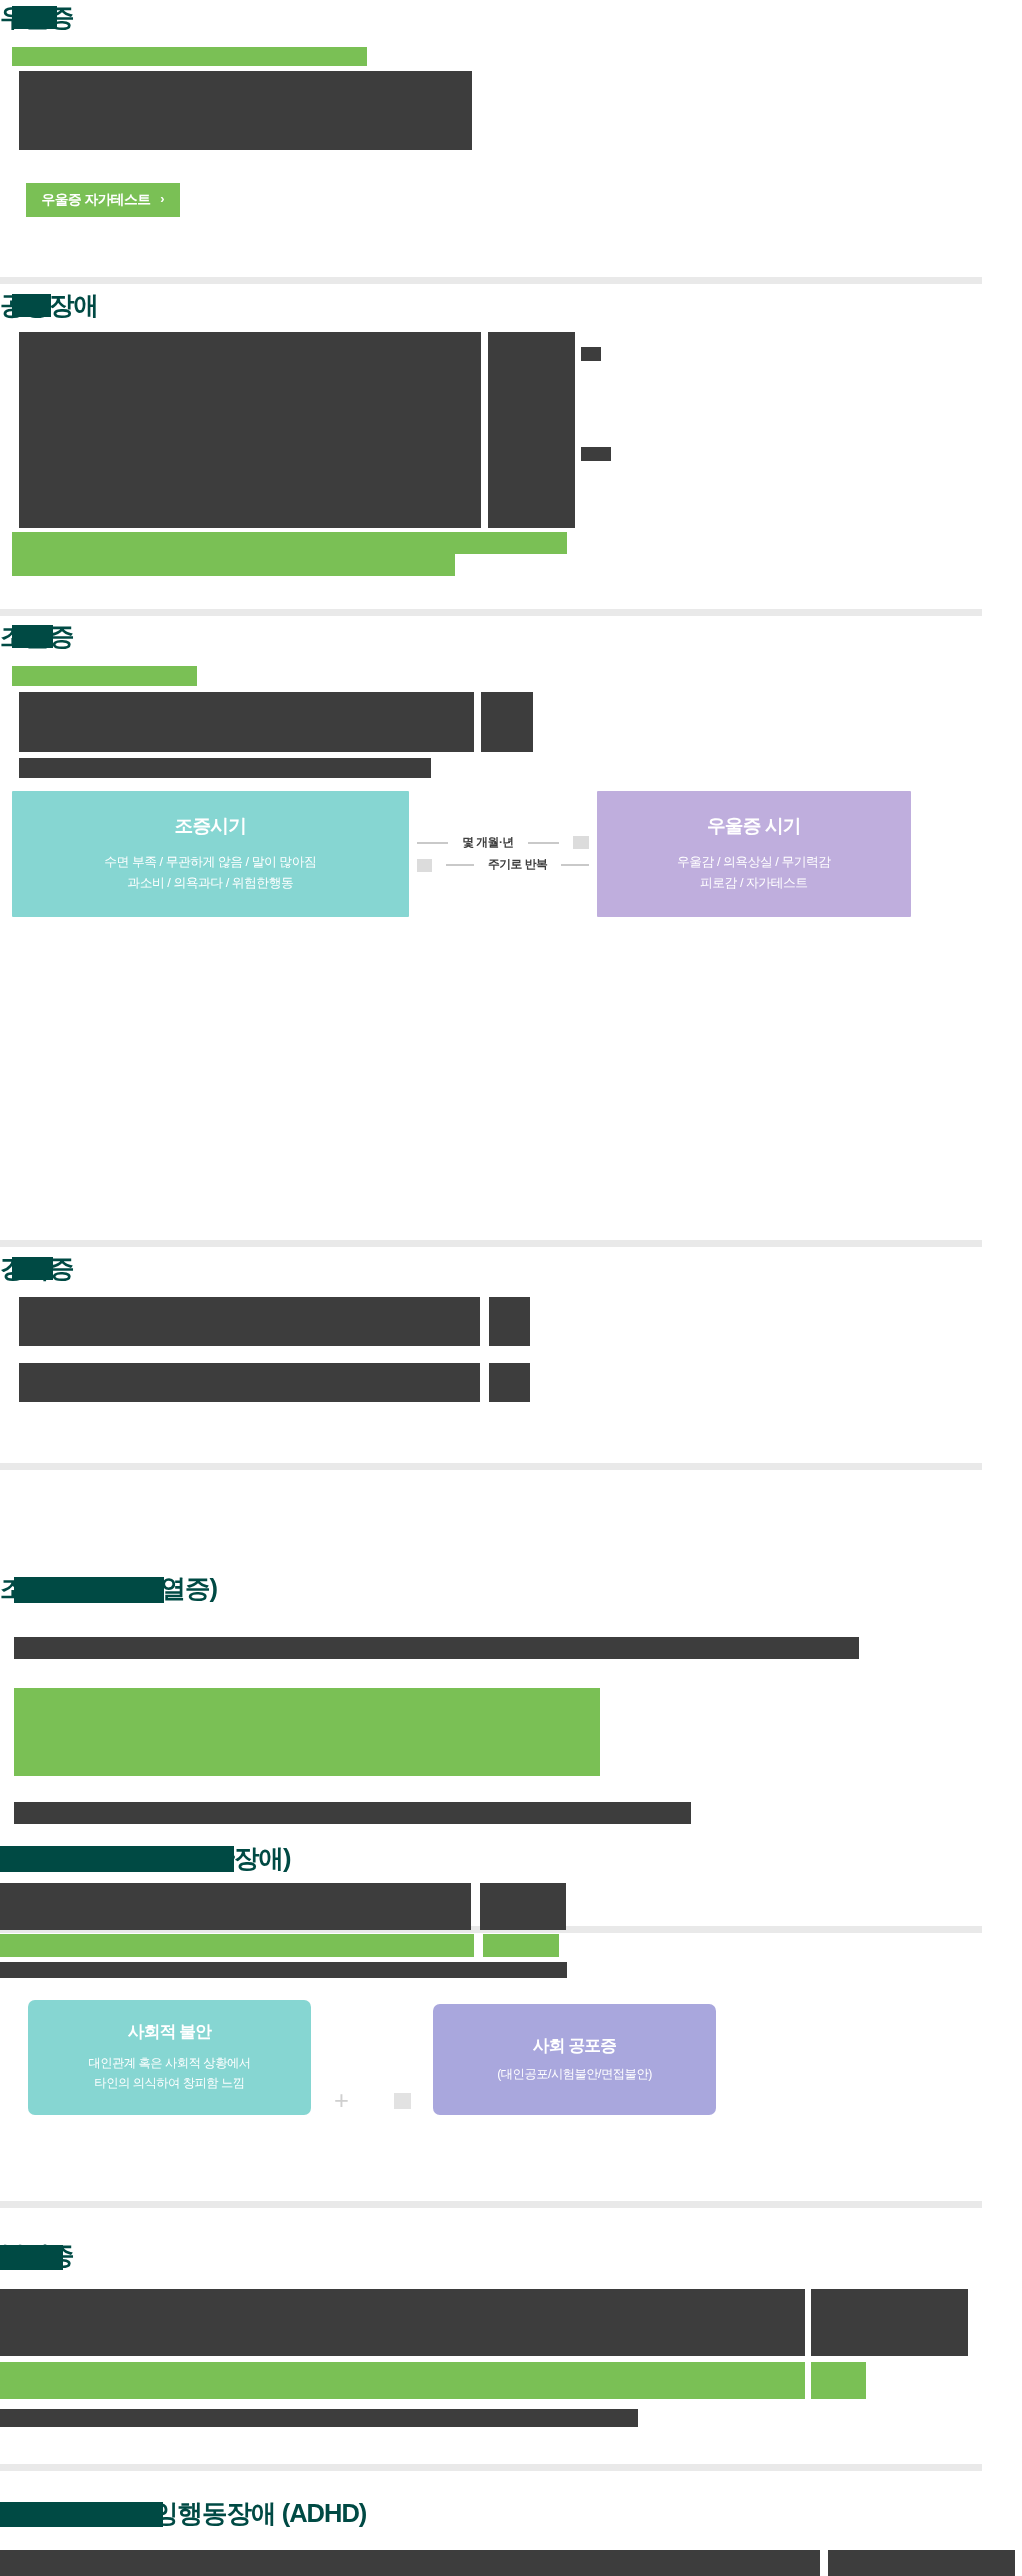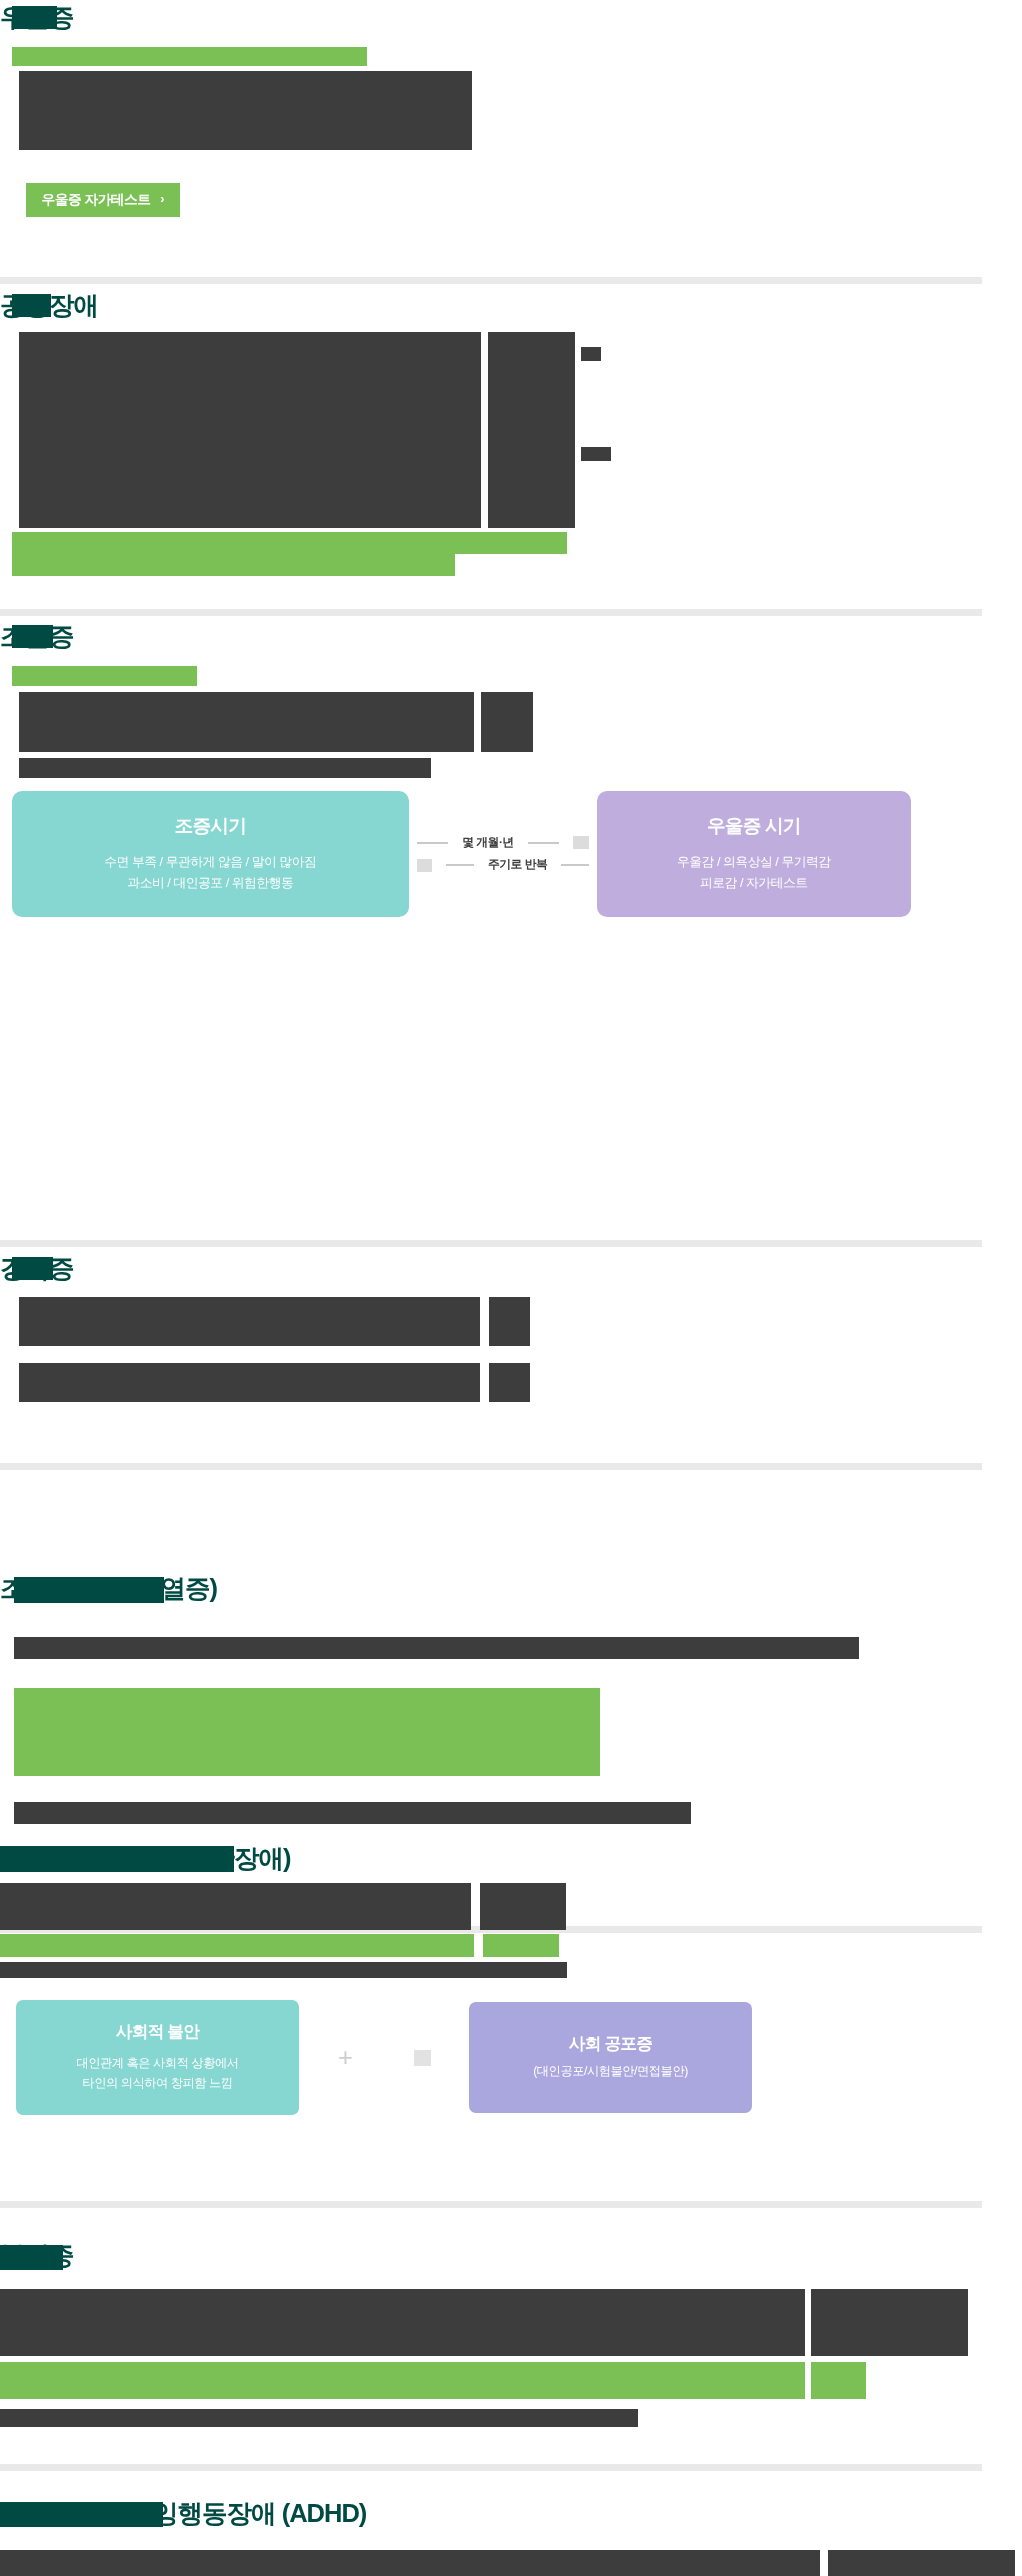--- a/index.html
+++ b/index.html
@@ -77,21 +77,21 @@
   .cta .chev { font-size: 12.8px; font-weight: bold; }
 
   
   .bipolar {
     display: flex;
     align-items: center;
     width: 982px;
     margin-left: 11.8px;
   }
   .bp-card {
-    border-radius: 10px;
+    border-radius: 1px;
     padding: 21.6px 9.8px 23.6px 9.8px;
     text-align: center;
     color: #ffffff;
   }
   .bp-card.mania { background: #86d6d2; width: 397px; }
   .bp-card.depress { background: #bfaedd; width: 314px; }
   .bp-title { font-size: 18.7px; font-weight: bold; letter-spacing: -0.8px; margin-bottom: 13.7px; }
   .bp-line { font-size: 12.8px; letter-spacing: -0.5px; line-height: 20.6px; }
 
   .bp-mid {
@@ -113,24 +113,24 @@
     letter-spacing: -0.5px;
     white-space: nowrap;
     gap: 14px;
   }
   .bp-arrow .ln { flex: 1; height: 2px; background: #c9c9c9; }
   .bp-arrow .blk { width: 15.7px; height: 12.8px; background: #dcdcdc; flex: none; }
 
   
   .socanx {
     display: flex;
-    align-items: center;
+    align-items: flex-end;
     width: 982px;
-    margin-left: 16px;
-    gap: 16px;
+    margin-left: 28px;
+    gap: 0;
   }
   .sa-card {
     border-radius: 6.9px;
     text-align: center;
     color: #ffffff;
     padding: 19.6px 7.9px 21.6px 7.9px;
     width: 283px;
   }
   .sa-card.c1 { background: #86d6d2; }
   .sa-card.c2 { background: #8cc9dc; }
@@ -199,21 +199,21 @@
 
     <span class="rd rd-dark" style="left:18.7px;top:71px;width:455px;height:60px;"></span>
     <span class="rd rd-dark" style="left:481px;top:71px;width:52px;height:60px;"></span>
     <span class="rd rd-dark" style="left:18.7px;top:137px;width:412px;height:19.6px;"></span>
 
     <div class="bipolar" style="position:absolute;left:0;top:170px;">
 
       <div class="bp-card mania">
         <div class="bp-title">조증시기</div>
         <div class="bp-line">수면 부족 / 무관하게 않음 / 말이 많아짐</div>
-        <div class="bp-line">과소비 / 대인공포 / 위험한행동</div>
+        <div class="bp-line">과소비 / 의욕과다 / 위험한행동</div>
       </div>
 
       <div class="bp-mid">
         <div class="bp-arrow">
           <span class="ln"></span>
           <span>몇 개월·년</span>
           <span class="ln"></span>
           <span class="blk"></span>
         </div>
         <div class="bp-arrow">

